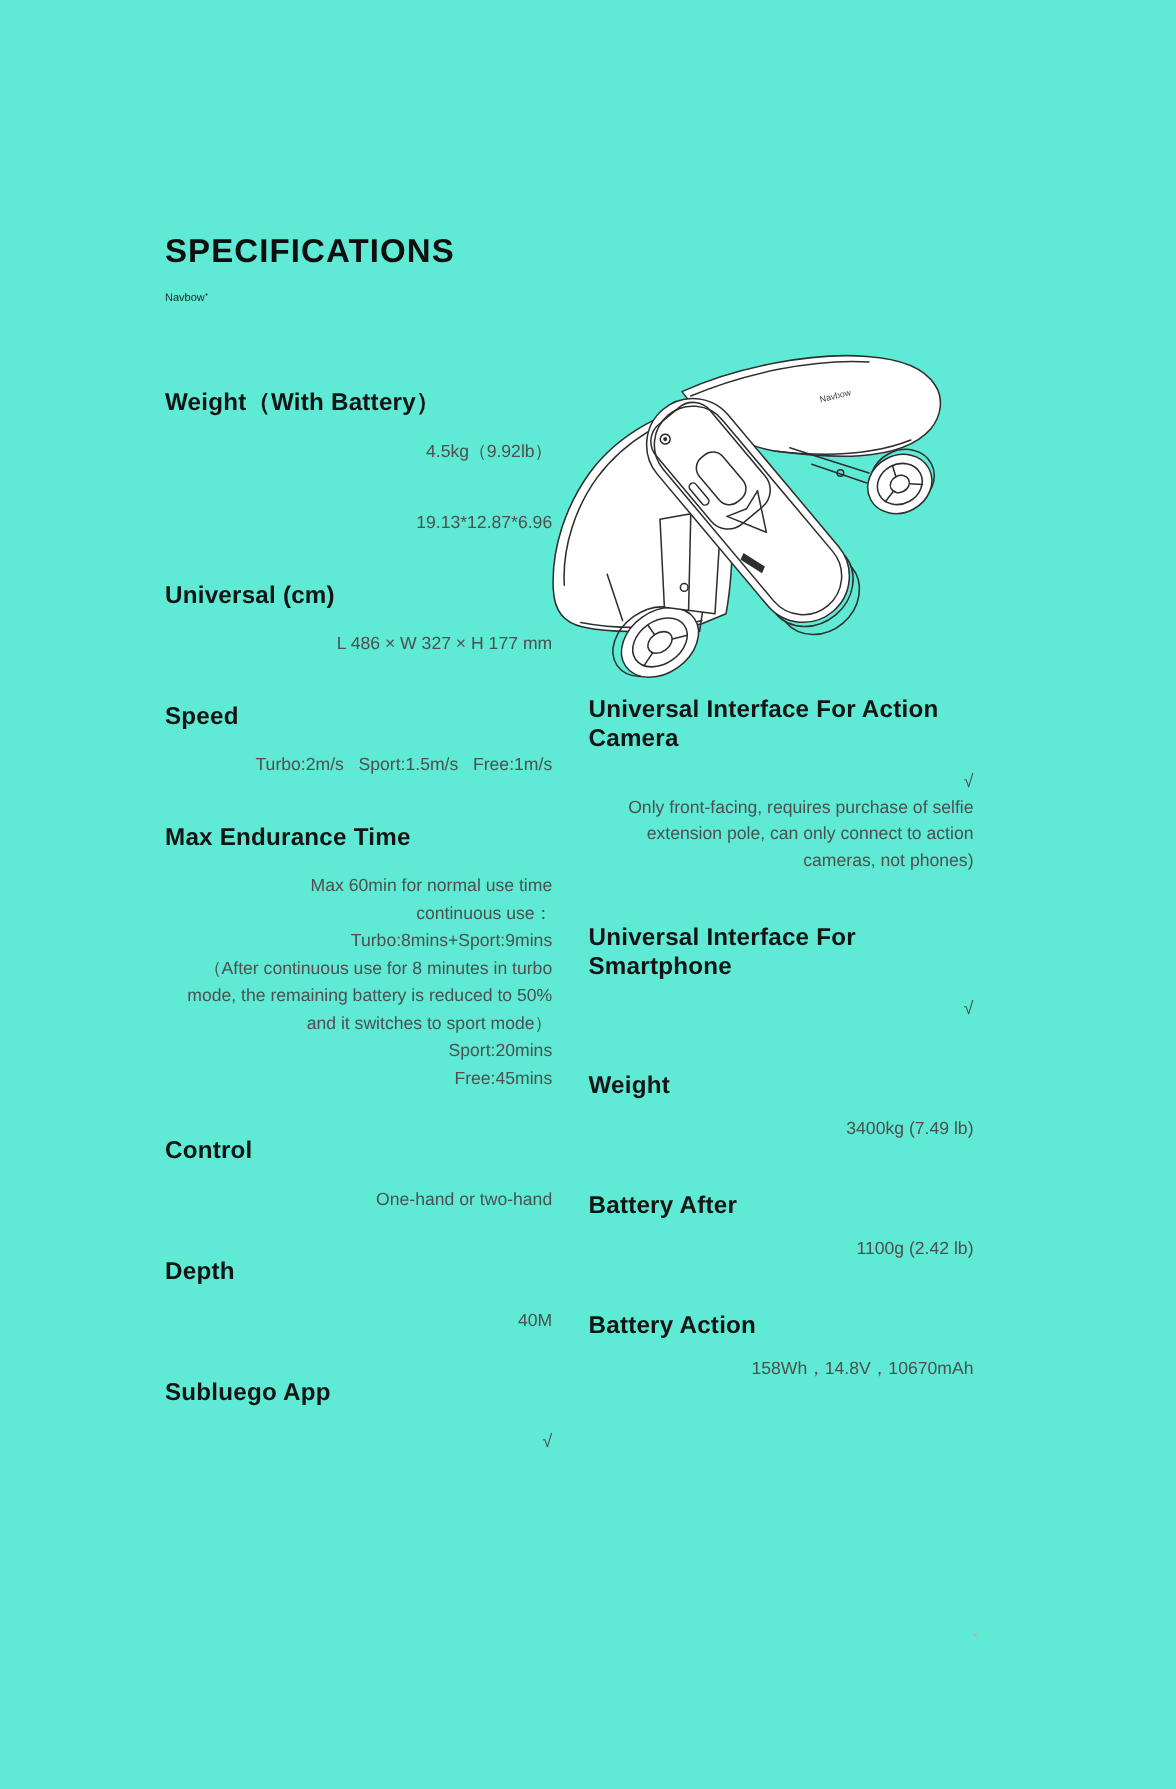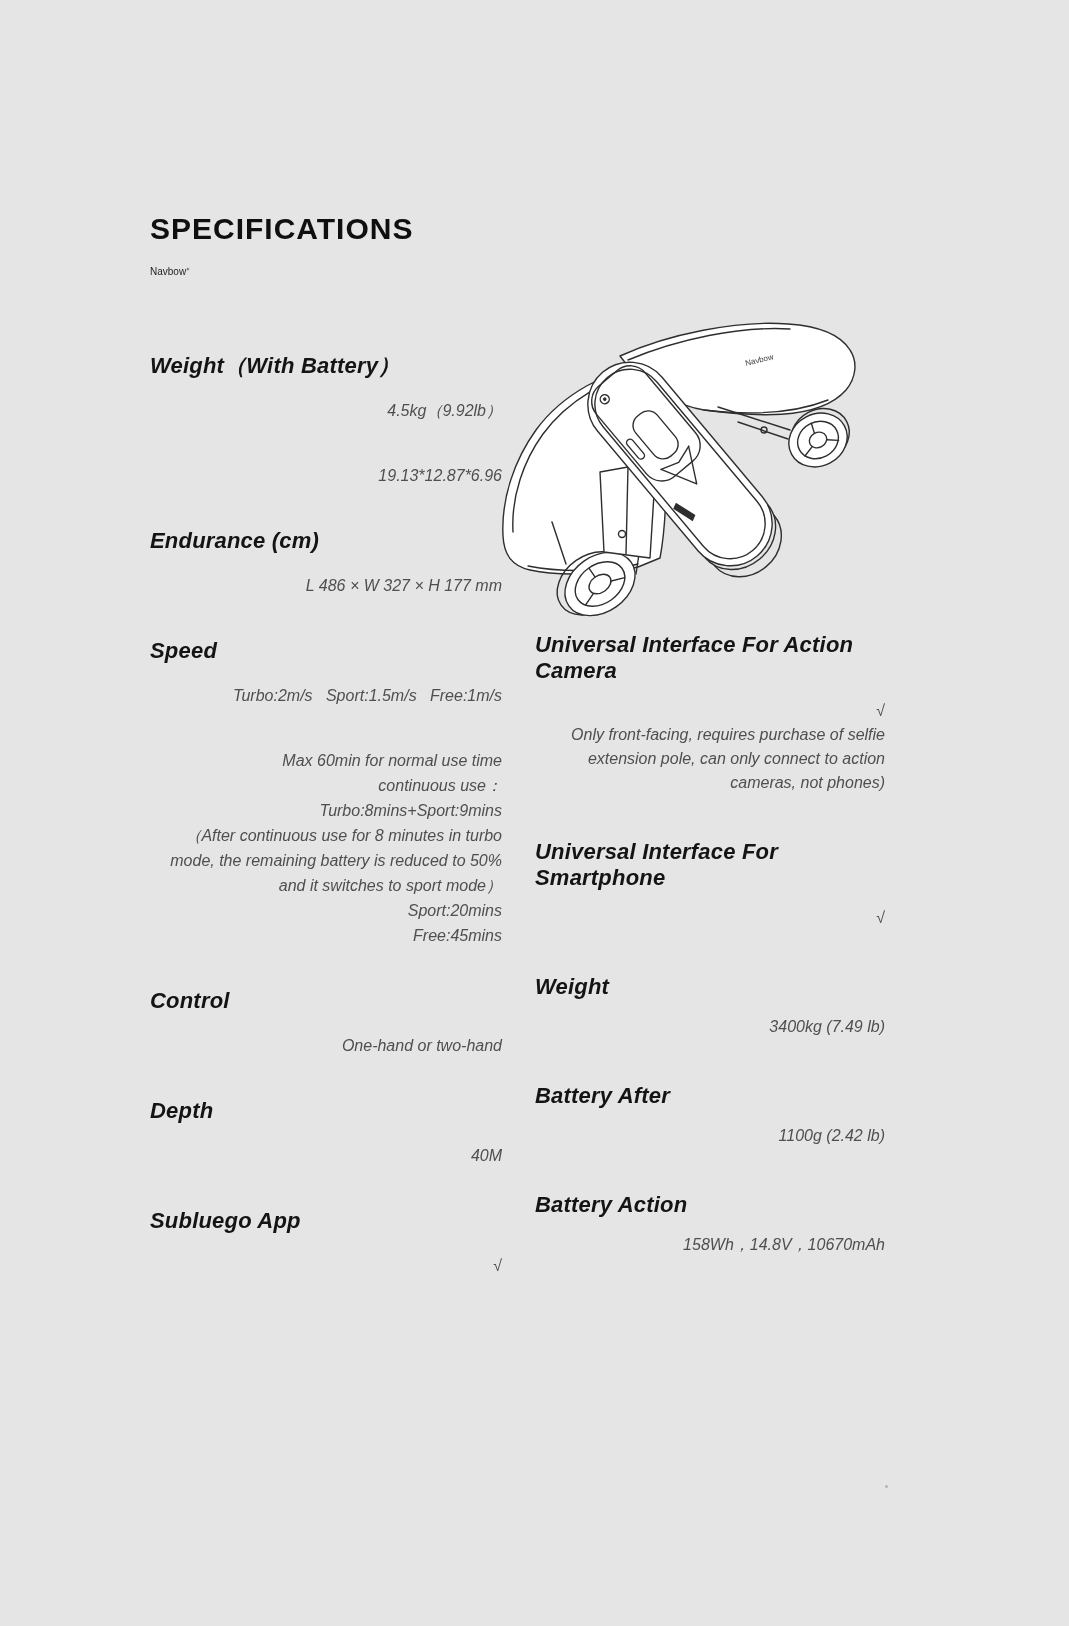--- a/index.html
+++ b/index.html
@@ -1,20 +1,20 @@
 <!DOCTYPE html>
 <html><head>
 <meta charset="utf-8">
 <style>
   html,body{margin:0;padding:0;background:#ffffff;}
   .page{
     position:relative;
     width:1069px;
     height:1626px;
-    background:#e5e5e5;
+    background:#5eead4;
     font-family:"Liberation Sans", sans-serif;
     overflow:hidden;
   }
   .left-col{
     position:absolute;
     left:150px;
     top:212px;
     width:352px;
   }
   .right-col{
@@ -31,21 +31,21 @@
     line-height:34px;
     margin:0;
   }
   .doc-subtitle{
     margin-top:17px;
     margin-bottom:72px;
     font-size:10px;
     color:#1f1f1f;
     line-height:18px;
   }
-  .sec{margin-bottom:40px;font-style:italic;}
+  .sec{margin-bottom:40px;}
   .right-col .sec{margin-bottom:44px;}
   .sec-h{
     font-size:22px;
     font-weight:800;
     color:#141414;
     line-height:26px;
     margin:0;
     letter-spacing:0.2px;
   }
   .sec-body{margin-top:19px;}
@@ -91,34 +91,35 @@
       </div>
     </div>
 
     <div class="sec">
       <div class="sec-body">
         <div class="line">19.13*12.87*6.96</div>
       </div>
     </div>
 
     <div class="sec">
-      <h2 class="sec-h">Endurance (cm)</h2>
+      <h2 class="sec-h">Universal (cm)</h2>
       <div class="sec-body">
         <div class="line">L 486 × W 327 × H 177 mm</div>
       </div>
     </div>
 
     <div class="sec">
       <h2 class="sec-h">Speed</h2>
       <div class="sec-body">
         <div class="line">Turbo:2m/s   Sport:1.5m/s   Free:1m/s</div>
       </div>
     </div>
 
     <div class="sec">
+      <h2 class="sec-h">Max Endurance Time</h2>
       <div class="sec-body">
         <div class="line">Max 60min for normal use time</div>
         <div class="line">continuous use：</div>
         <div class="line">Turbo:8mins+Sport:9mins</div>
         <div class="line">（After continuous use for 8 minutes in turbo mode, the remaining battery is reduced to 50% and it switches to sport mode）</div>
         <div class="line">Sport:20mins</div>
         <div class="line">Free:45mins</div>
       </div>
     </div>
 

